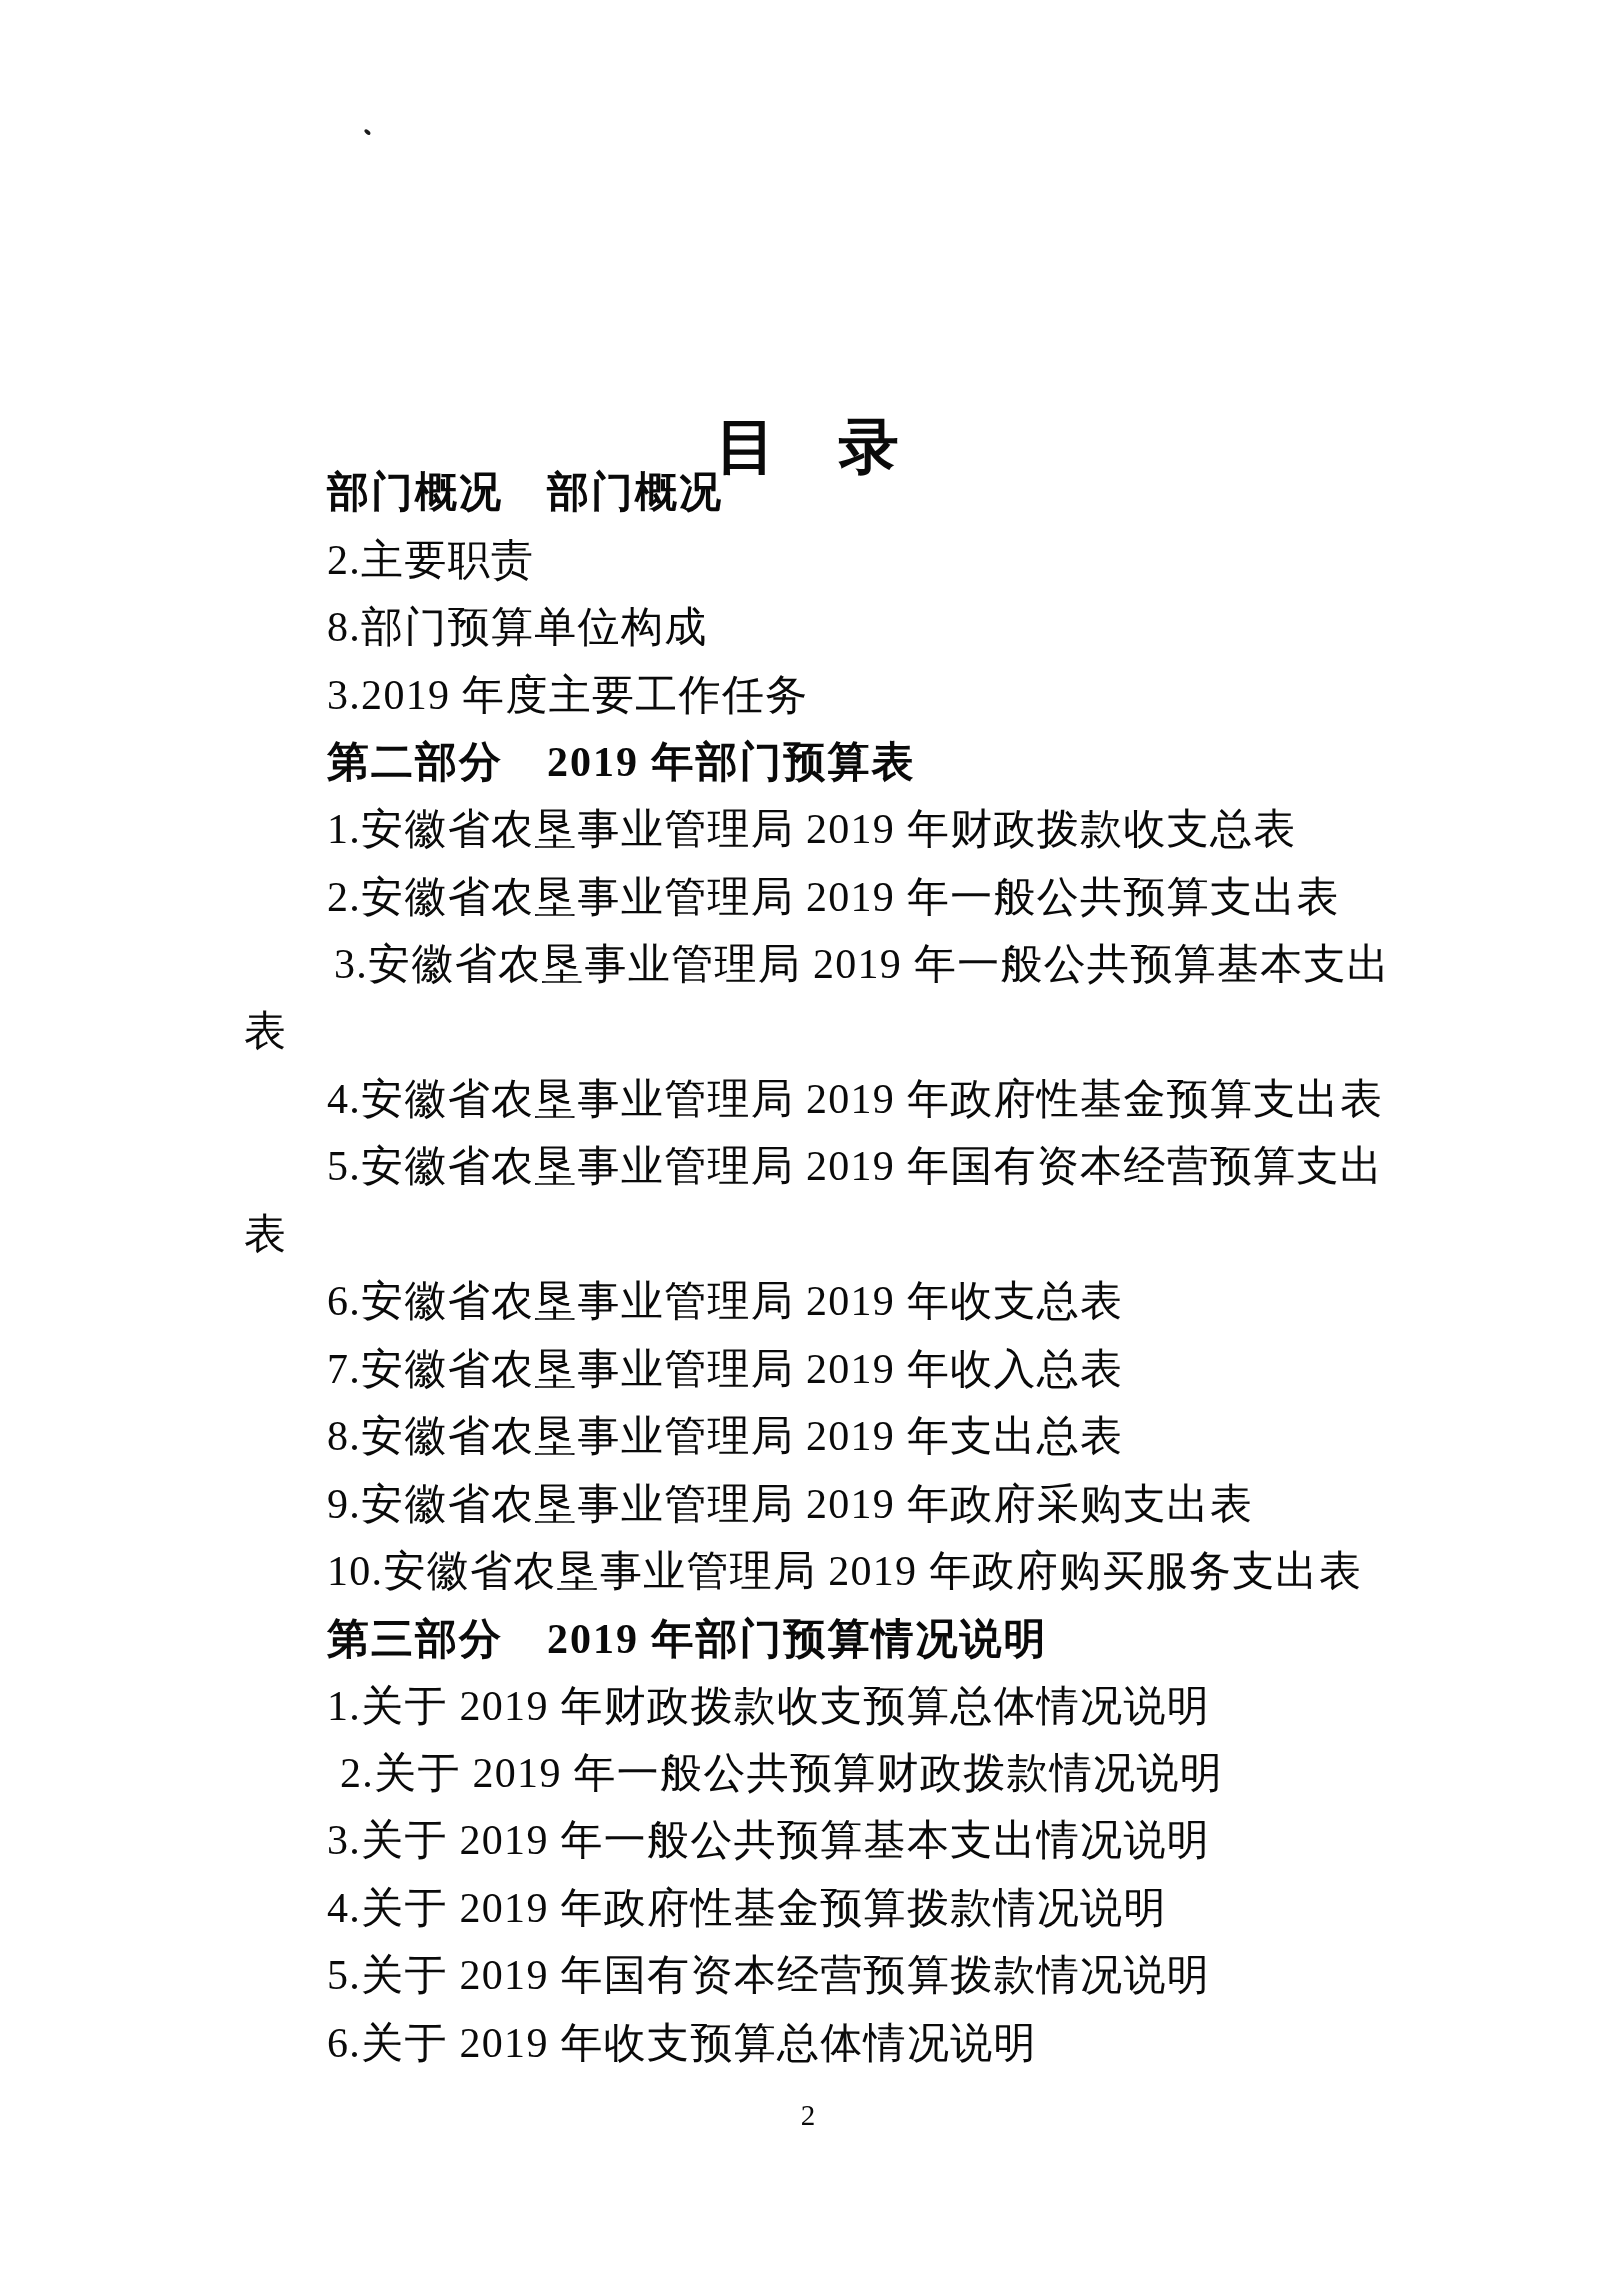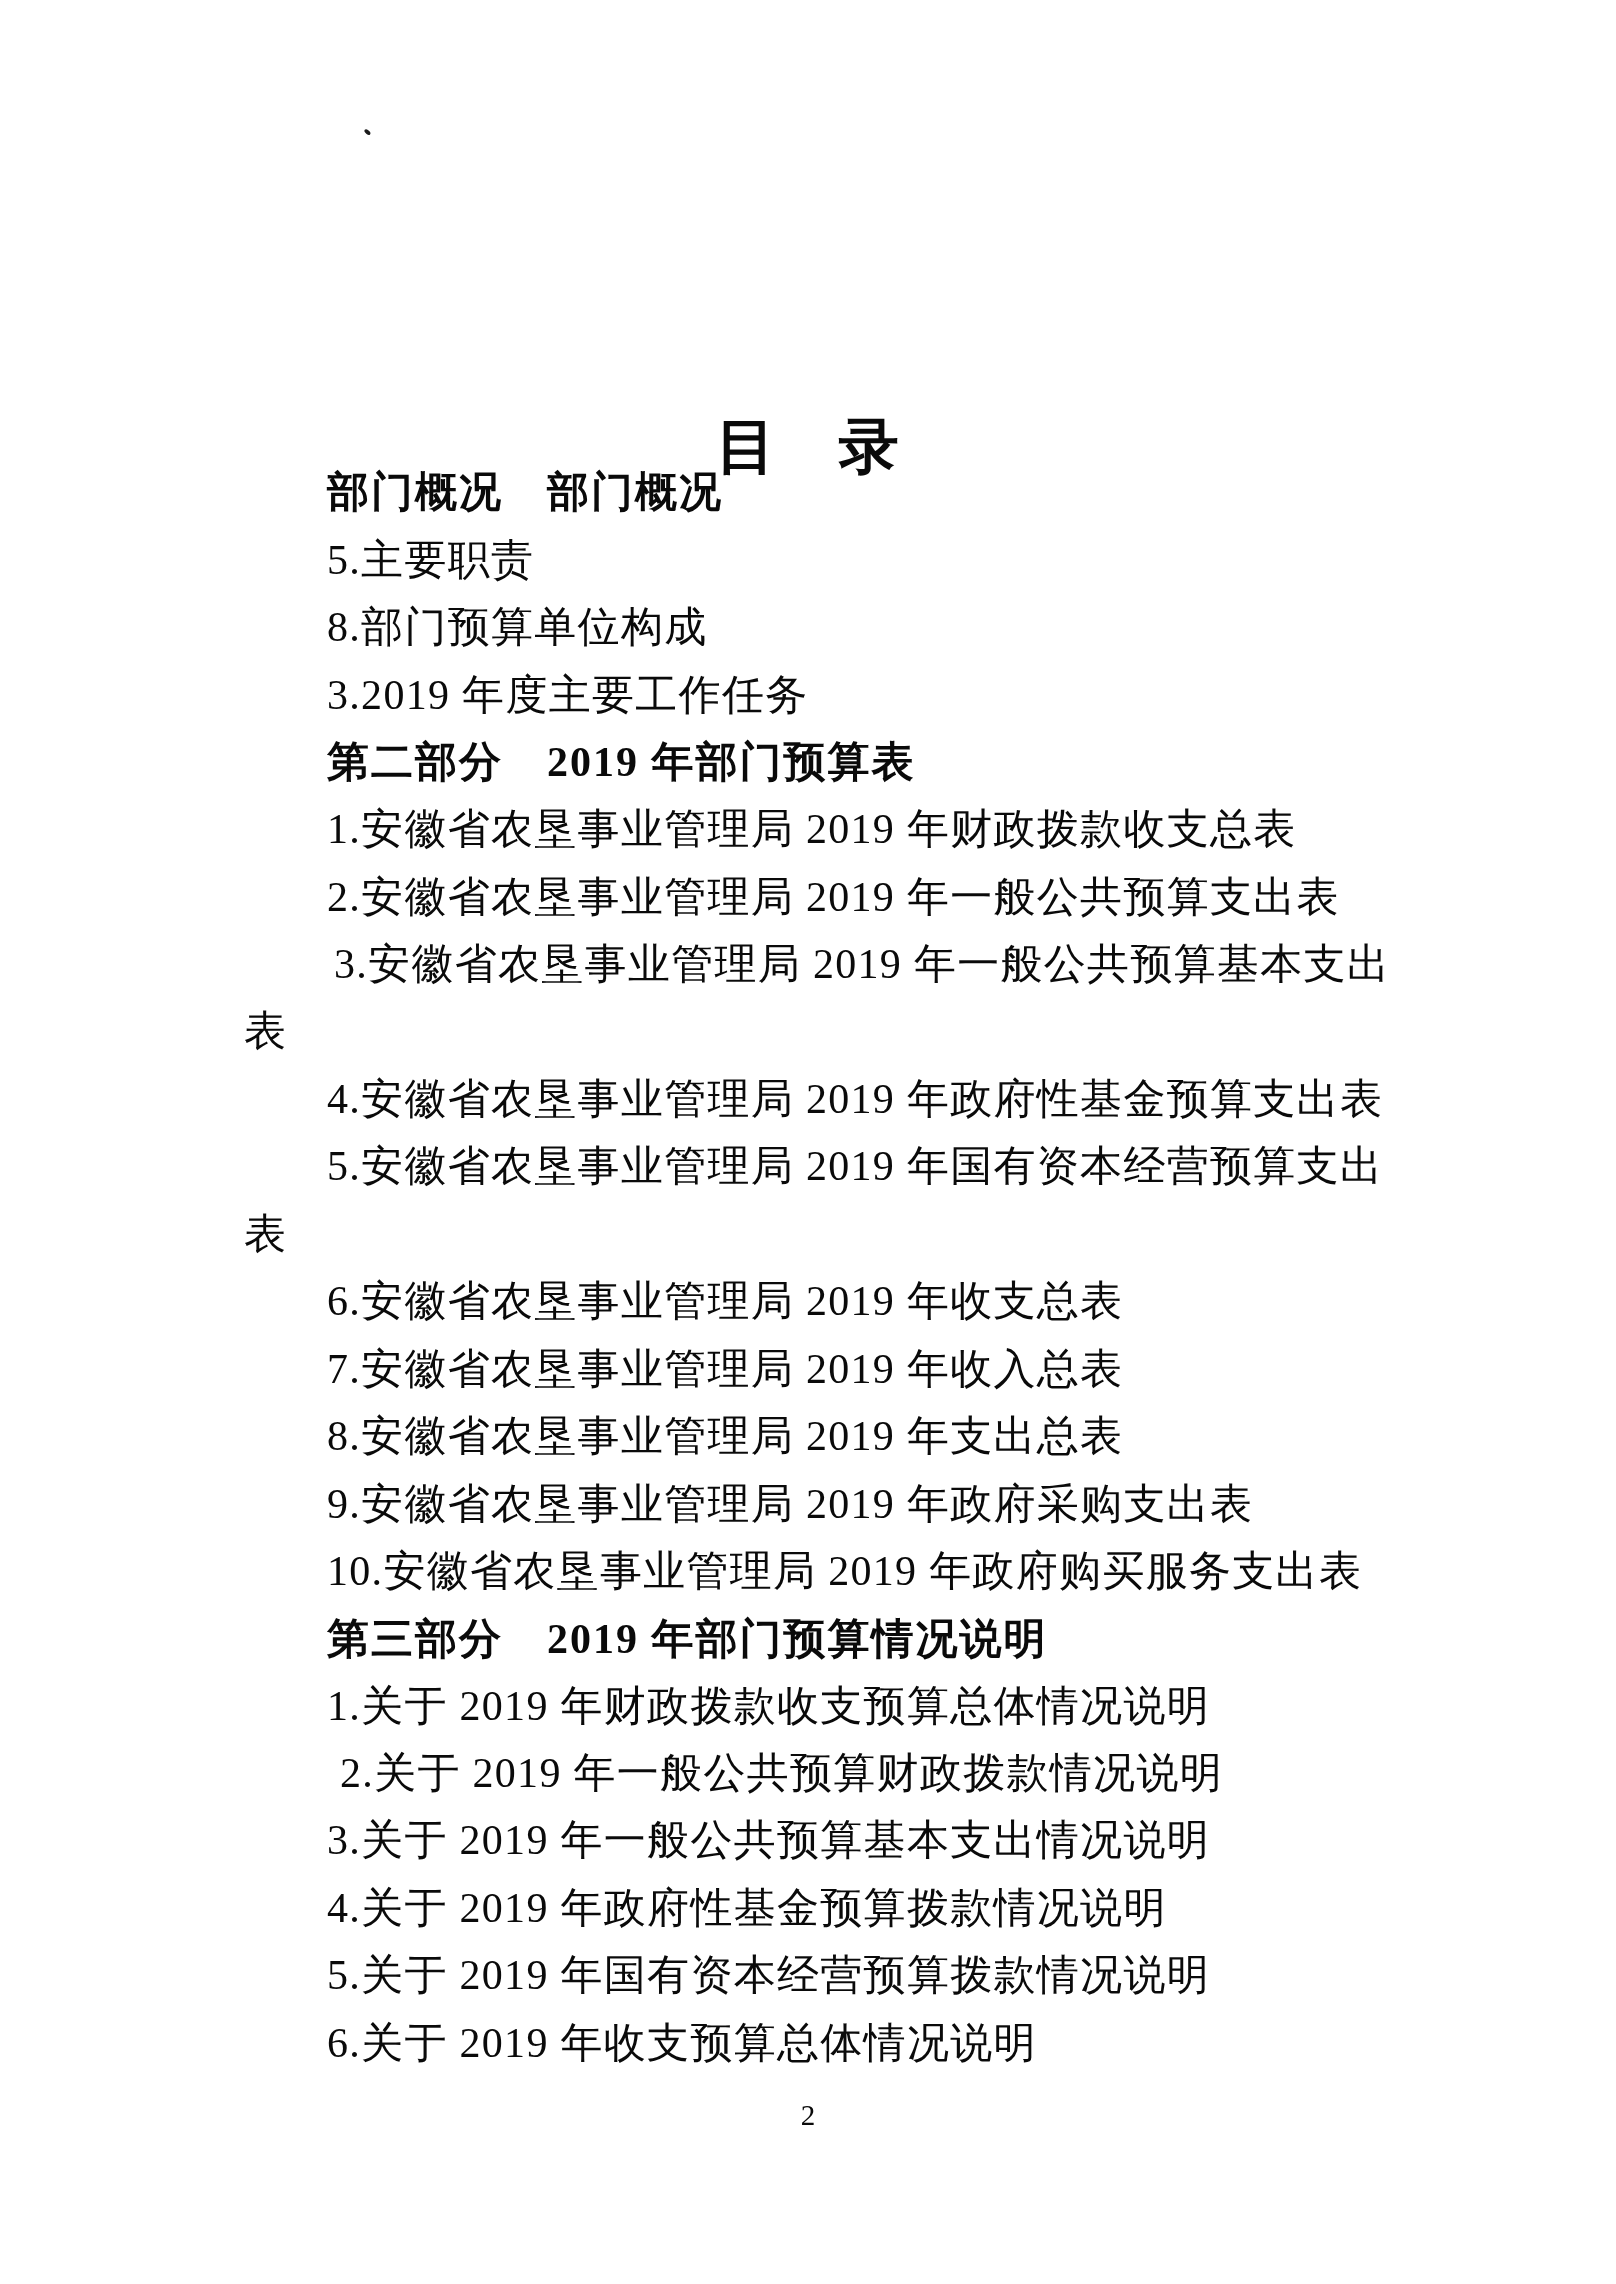--- a/index.html
+++ b/index.html
@@ -63,21 +63,21 @@
 </head>
 <body>
 
 <div class="page">
   <span class="artifact-dot"></span>
 
   <h1 class="doc-title">目　录</h1>
 
   <div id="toc-lines">
       <div class="toc-line heading" style="top: 458px; left: 327px;">部门概况　部门概况</div>
-      <div class="toc-line" style="top: 526px; left: 327px;">5.主要职责</div>
+      <div class="toc-line" style="top: 526px; left: 327px;">2.主要职责</div>
       <div class="toc-line" style="top: 593px; left: 327px;">8.部门预算单位构成</div>
       <div class="toc-line" style="top: 661px; left: 327px; text-align: center;">3.2019 年度主要工作任务</div>
       <div class="toc-line heading" style="top: 728px; left: 327px;">第二部分　2019 年部门预算表</div>
       <div class="toc-line" style="top: 795px; left: 327px;">1.安徽省农垦事业管理局 2019 年财政拨款收支总表</div>
       <div class="toc-line" style="top: 863px; left: 327px;">2.安徽省农垦事业管理局 2019 年一般公共预算支出表</div>
       <div class="toc-line" style="top: 930px; left: 327px; margin-left: 7px;">3.安徽省农垦事业管理局 2019 年一般公共预算基本支出</div>
       <div class="toc-line" style="top: 997px; left: 244px;">表</div>
       <div class="toc-line" style="top: 1065px; left: 327px;">4.安徽省农垦事业管理局 2019 年政府性基金预算支出表</div>
       <div class="toc-line" style="top: 1132px; left: 327px;">5.安徽省农垦事业管理局 2019 年国有资本经营预算支出</div>
       <div class="toc-line" style="top: 1200px; left: 244px;">表</div>

